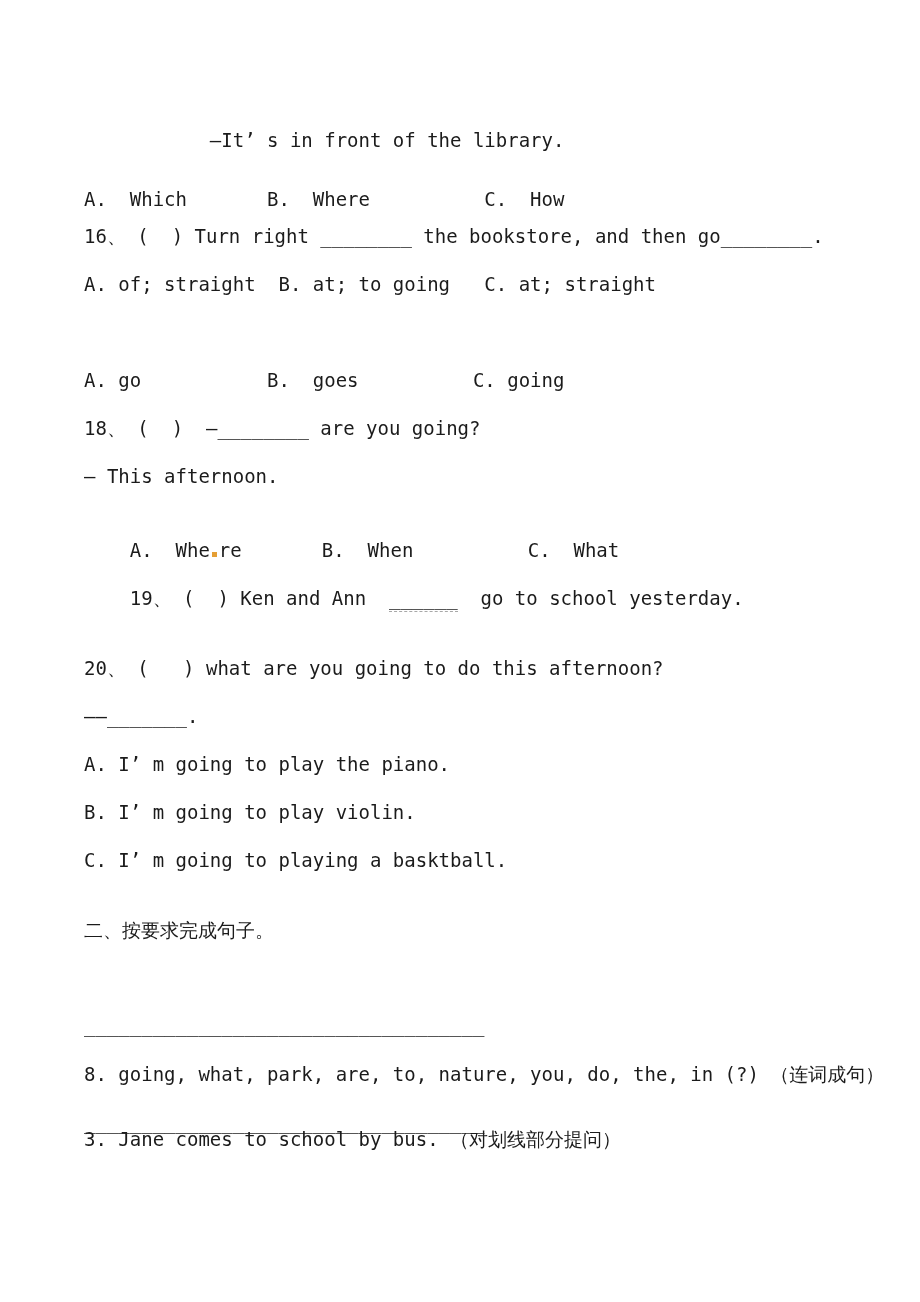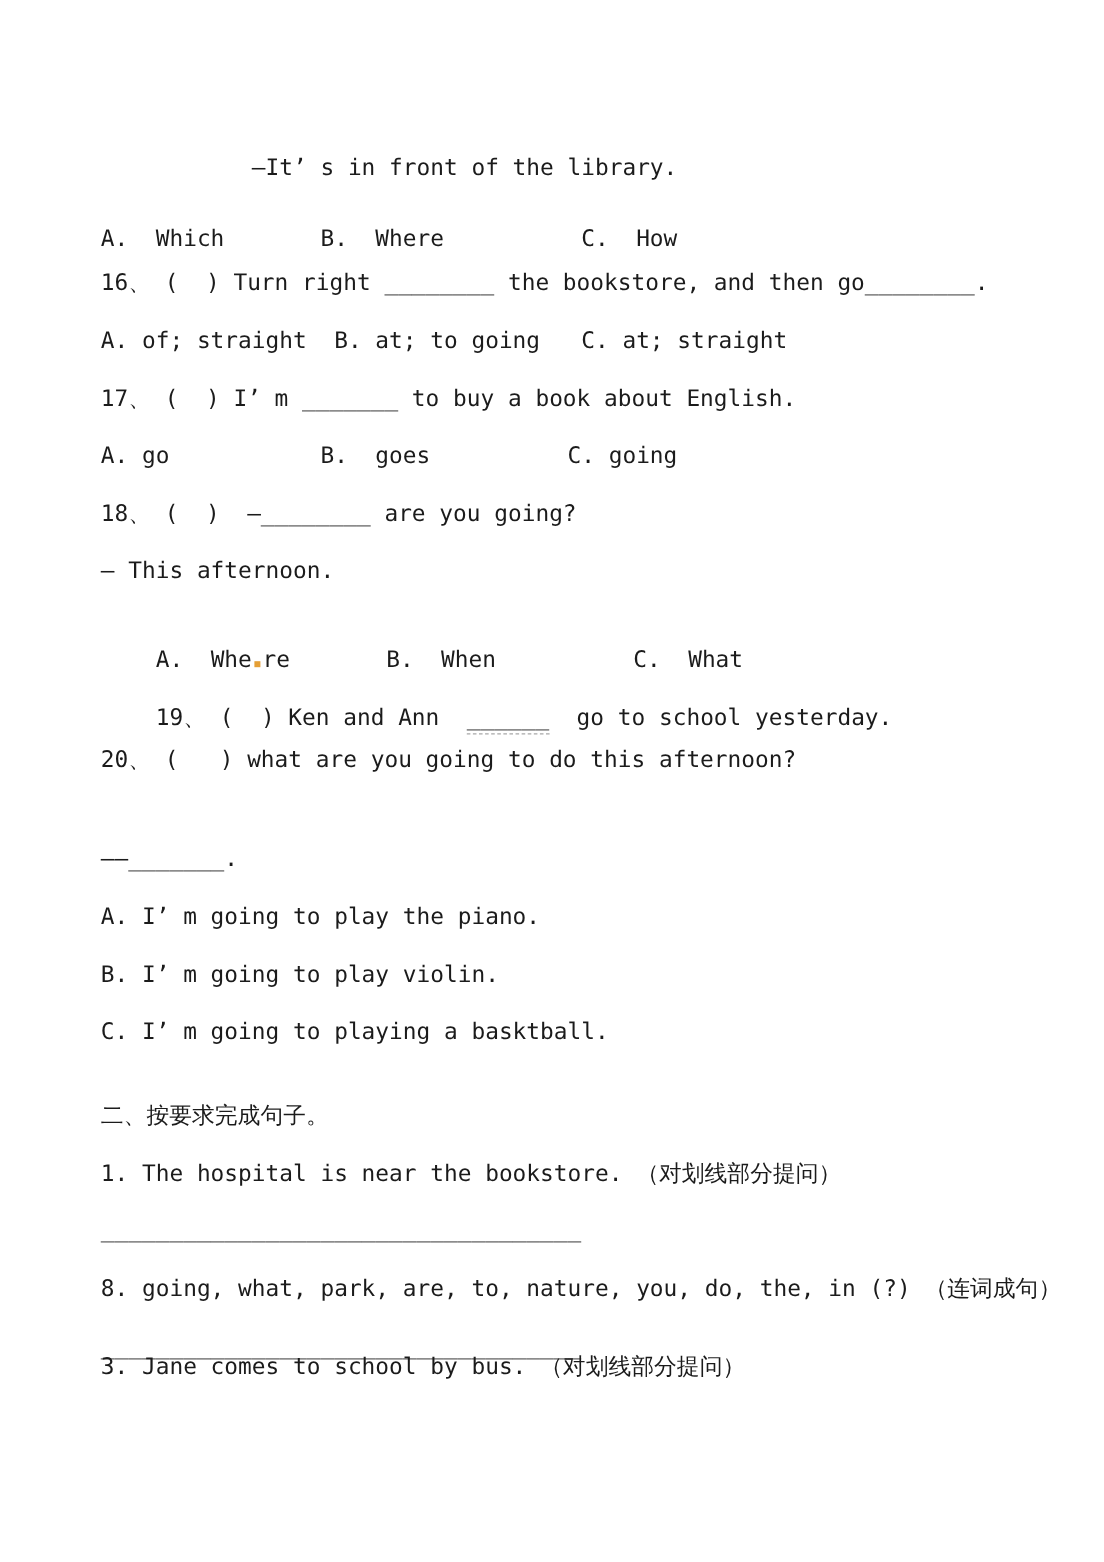--- a/index.html
+++ b/index.html
@@ -47,43 +47,41 @@
 <body>
 
 <div class="page">
 
   <div class="line" style="top:127px">           —It’ s in front of the library.</div>
   <div class="line" style="top:186px">A.  Which       B.  Where          C.  How</div>
 
   <div class="line" style="top:223px">16、 (  ) Turn right ________ the bookstore, and then go________.</div>
   <div class="line" style="top:271px">A. of; straight  B. at; to going   C. at; straight</div>
 
-  <div class="line" style="top:319px">17、 (  ) I’ m _______ to buy a book about English.</div>
   <div class="line" style="top:367px">A. go           B.  goes          C. going</div>
 
   <div class="line" style="top:415px">18、 (  )  —________ are you going?</div>
   <div class="line" style="top:463px">— This afternoon.</div>
 
   <div class="line" style="top:511px">
     <span>A.  Whe</span><span class="dot"></span><span>re</span><span>       B.  When          C.  What</span>
   </div>
 
   <div class="line" style="top:559px">
     <span>19、 (  ) Ken and Ann  </span><span class="dashed-blank">______</span><span>  go to school yesterday.</span>
   </div>
 
-  <div class="line" style="top:620px">20、 (   ) what are you going to do this afternoon?</div>
+  <div class="line" style="top:655px">20、 (   ) what are you going to do this afternoon?</div>
   <div class="line" style="top:703px">——_______.</div>
   <div class="line" style="top:751px">A. I’ m going to play the piano.</div>
   <div class="line" style="top:847px">C. I’ m going to playing a basktball.</div>
   <div class="line" style="top:799px">B. I’ m going to play violin.</div>
 
   <div class="line" style="top:917px">二、按要求完成句子。</div>
 
-  <div class="line" style="top:965px">1. The hospital is near the bookstore. （对划线部分提问）</div>
   <div class="line" style="top:1012px">___________________________________</div>
 
   <div class="line" style="top:1061px">8. going, what, park, are, to, nature, you, do, the, in (?) （连词成句）</div>
   <div class="line" style="top:1109px">___________________________________</div>
 
   <div class="line" style="top:1126px">3. Jane comes to school by bus. （对划线部分提问）</div>
 
 </div>
 
 </body></html>

